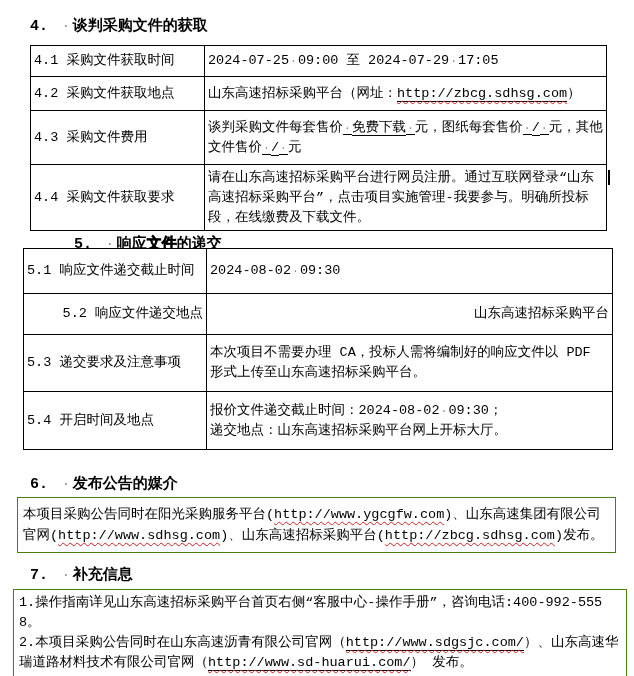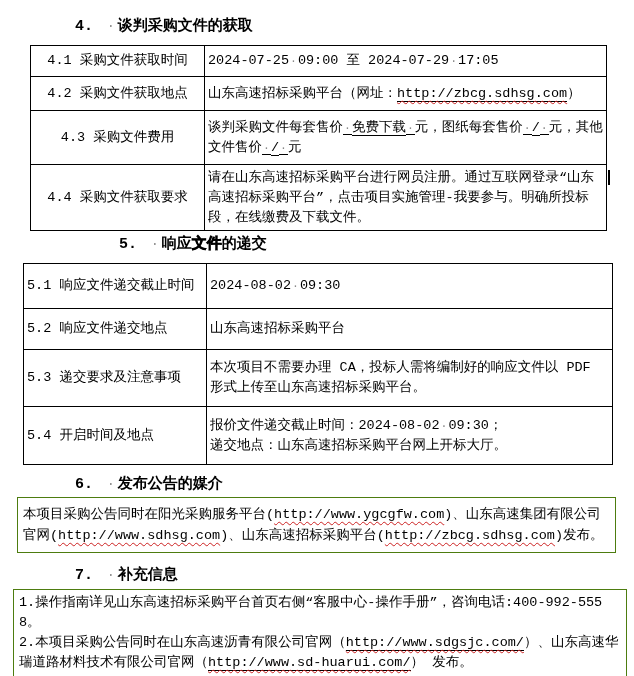--- a/index.html
+++ b/index.html
@@ -1,32 +1,32 @@
 <!DOCTYPE html>
 <html><head>
 <meta charset="utf-8">
 <style>
   html,body{margin:0;padding:0;background:#fff;}
   .page{position:relative;width:634px;height:676px;background:#ffffff;overflow:hidden;
         font-family:"Liberation Mono","DejaVu Sans Mono","Liberation Serif",serif;color:#000;}
-  .hd{position:absolute;left:0;margin:0;padding-left:75px;font-size:15px;font-weight:700;
+  .hd{position:absolute;left:0;margin:0;padding-left:30px;font-size:15px;font-weight:700;
       color:#000;white-space:nowrap;}
   .tbl{position:absolute;border-collapse:collapse;table-layout:fixed;background:#fff;}
   .tbl td{border:1px solid #000;font-size:13.5px;line-height:20px;padding:1px 3px;
           vertical-align:middle;word-break:break-all;}
   .t1{left:30px;top:45px;width:577px;}
-  .t1 td.lab{width:167px;text-align:center;}
+  .t1 td.lab{width:167px;}
   .t1 tr:nth-child(1){height:31px;}
   .t1 tr:nth-child(2){height:34px;padding-left:28px;}
   .t1 tr:nth-child(3){height:54px;}
   .t1 tr:nth-child(4){height:66px;}
-  .t2{left:23px;top:263px;width:590px;}
+  .t2{left:23px;top:248px;width:590px;}
   .t2 td.lab{width:176px;}
   .t2 tr:nth-child(1){height:45px;}
-  .t2 tr:nth-child(2){height:41px;}
+  .t2 tr:nth-child(2){height:41px;text-align:right;}
   .t2 tr:nth-child(3){height:57px;}
   .t2 tr:nth-child(4){height:58px;}
   .box{position:absolute;border:1px solid #4d7c0f;font-size:13.5px;color:#000;
        word-break:break-all;background:#fff;}
   .box6{left:17px;top:497px;width:587px;padding:6px 5px;line-height:21px;}
   .box7{left:13px;top:589px;width:602px;padding:3px 5px;line-height:20px;}
   .h4{top:16px;} .h5{top:234px;margin-left:44px;} .h6{top:474px;} .h7{top:565px;}
   
   .u{border-bottom:1px solid #000;}
   .wavy{text-decoration-line:underline;text-decoration-style:wavy;

